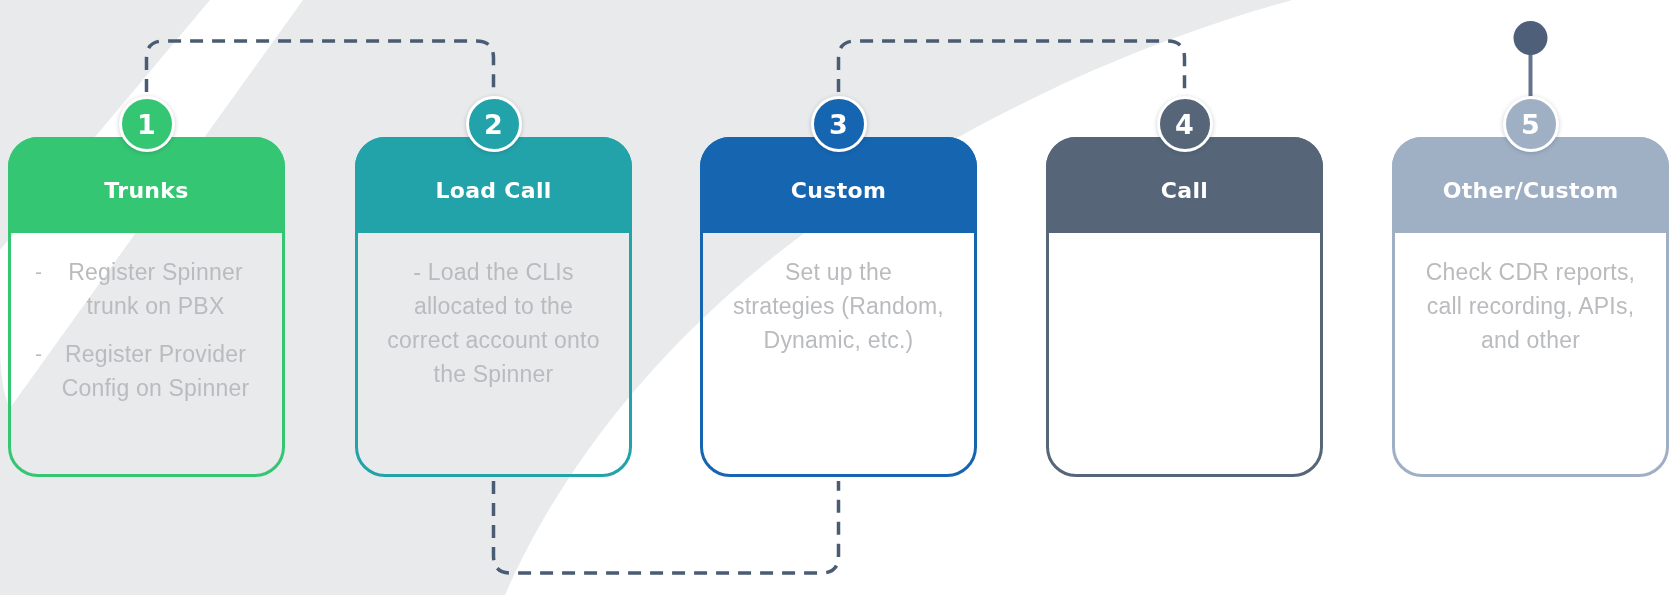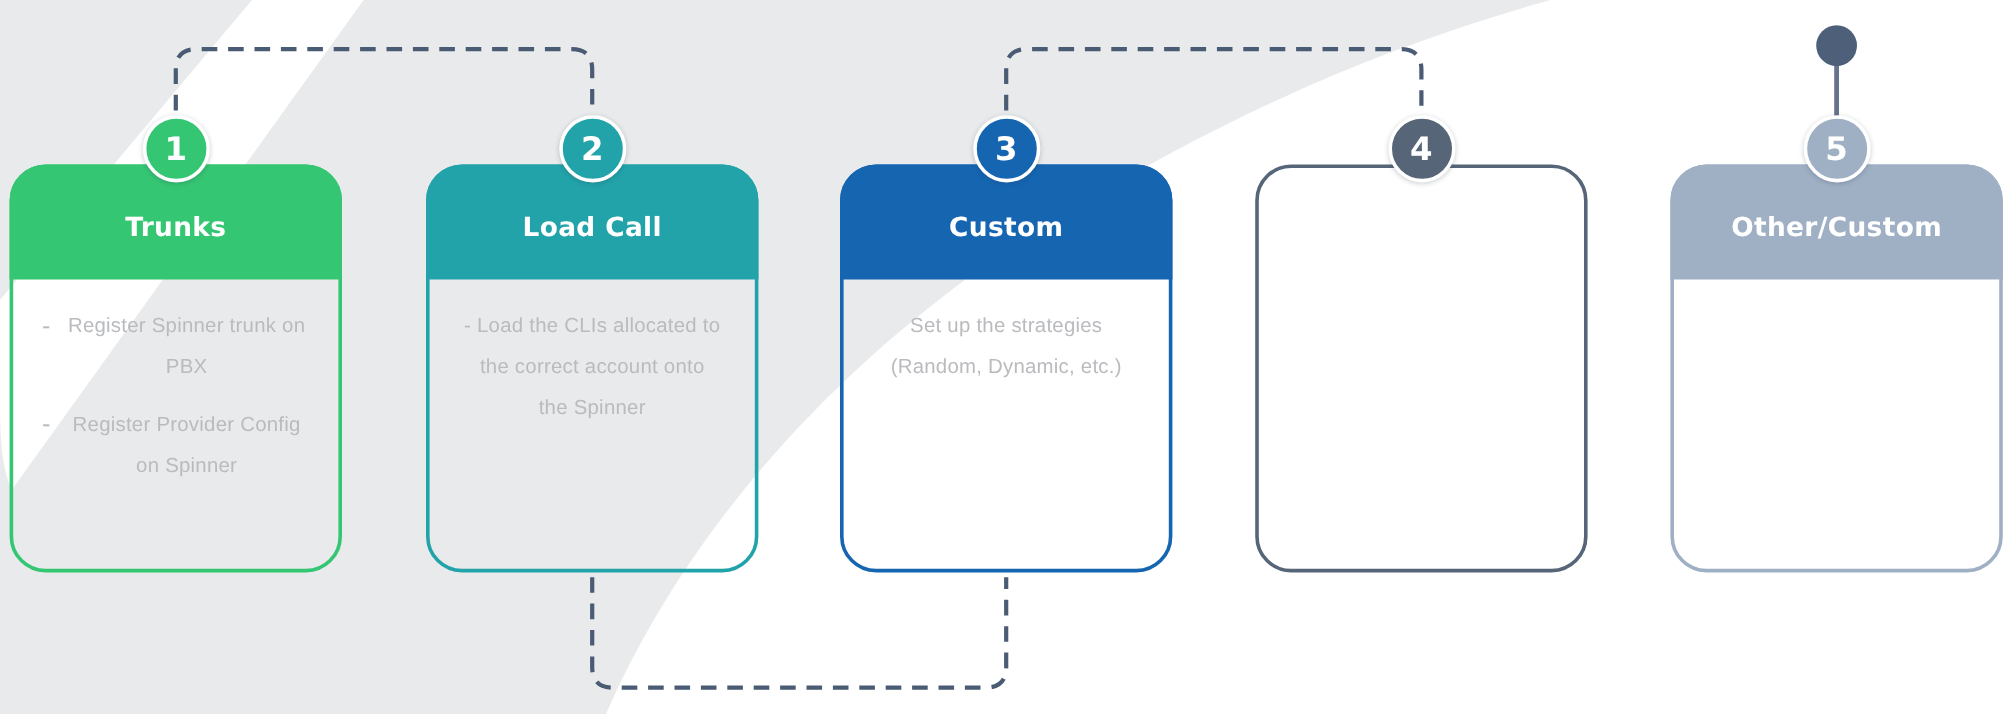--- a/index.html
+++ b/index.html
@@ -91,21 +91,21 @@
     font-size: 21px;
     line-height: 34px;
     width: 18px;
     flex: 0 0 18px;
     text-align: left;
   }
   .body-item .dash.hidden { visibility: hidden; width: 0; flex: 0 0 0; }
   .body-text {
     max-width: 214px;
     color: #b9bbbe;
-    font-size: 17px;
+    font-size: 23px;
     line-height: 34px;
     text-align: center;
     letter-spacing: 0.2px;
   }
 </style>
 </head>
 <body>
 
 <div class="stage">
 
@@ -173,24 +173,33 @@
         <span class="dash hidden"></span>
         <span class="body-text">Set up the strategies (Random, Dynamic, etc.)</span>
       </div>
     </div>
   </section>
 
   <section class="card" style="left: 1046px; --c: #566678;">
     <div class="badge">
       <span>4</span>
     </div>
+    <header class="card-header">
+      <h2 class="card-title">Call</h2>
+    </header>
   </section>
 
   <section class="card" style="left: 1392px; --c: #9fb0c5;">
     <div class="badge">
       <span>5</span>
     </div>
     <header class="card-header">
       <h2 class="card-title">Other/Custom</h2>
     </header>
+    <div class="card-body">
+      <div class="body-item">
+        <span class="dash hidden"></span>
+        <span class="body-text">Check CDR reports, call recording, APIs, and other</span>
+      </div>
+    </div>
   </section>
 
 </div>
 
 </body></html>

